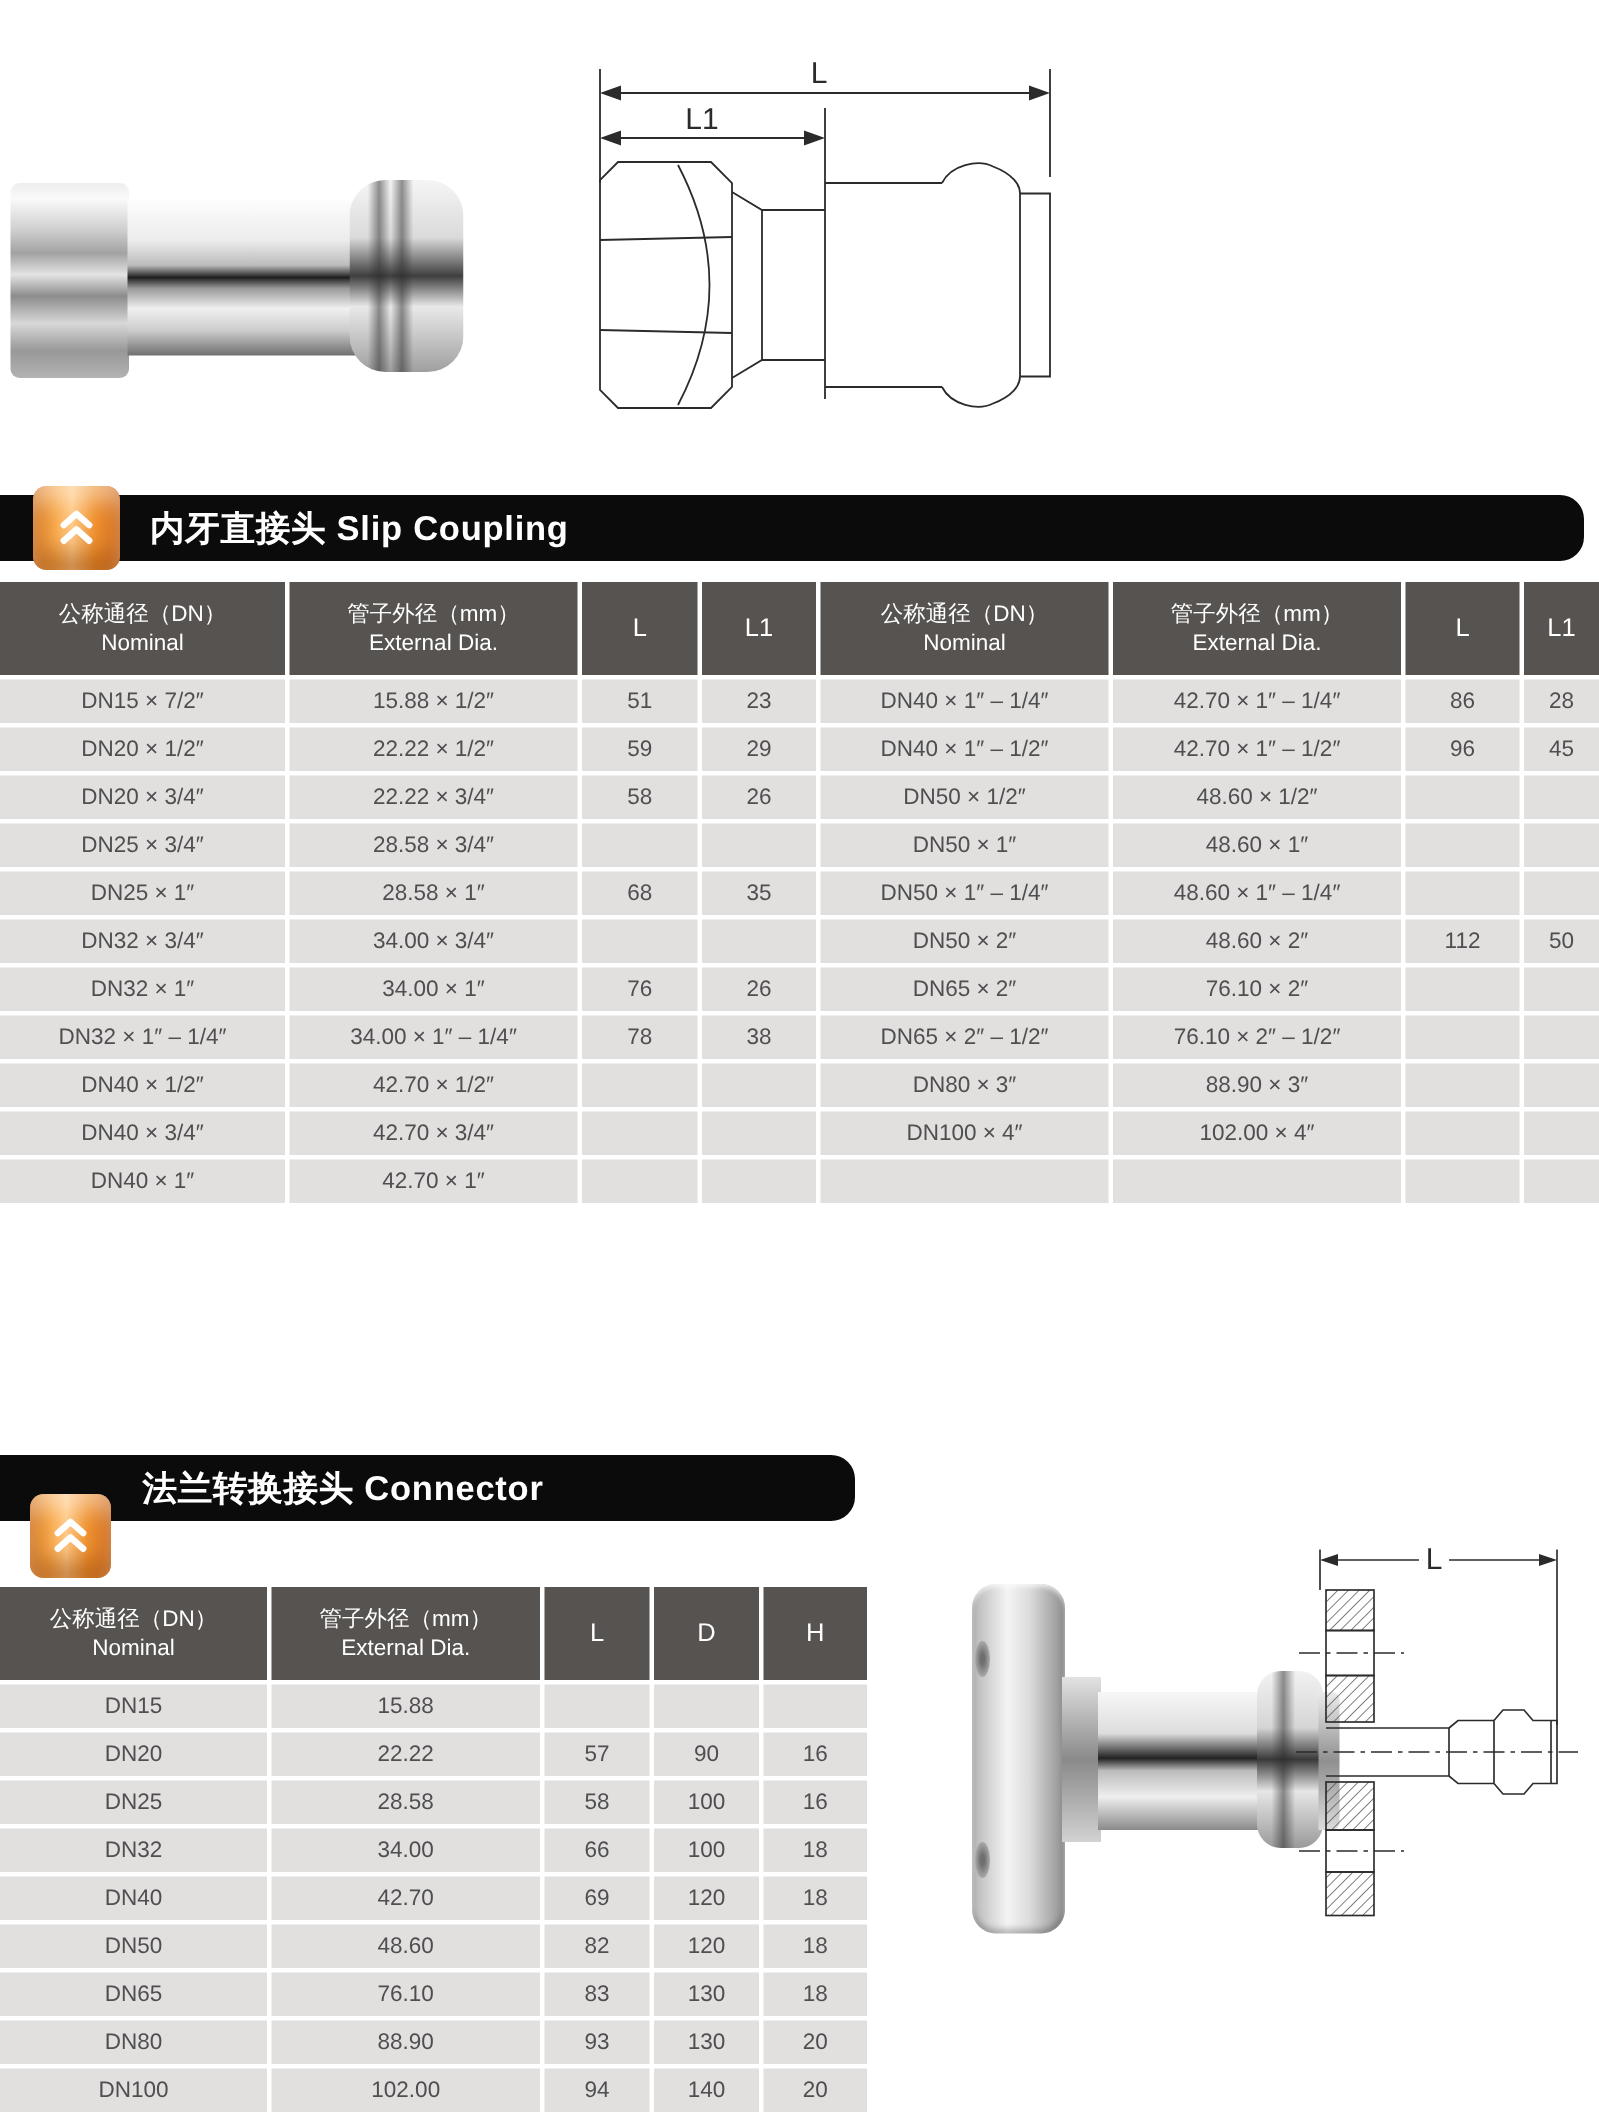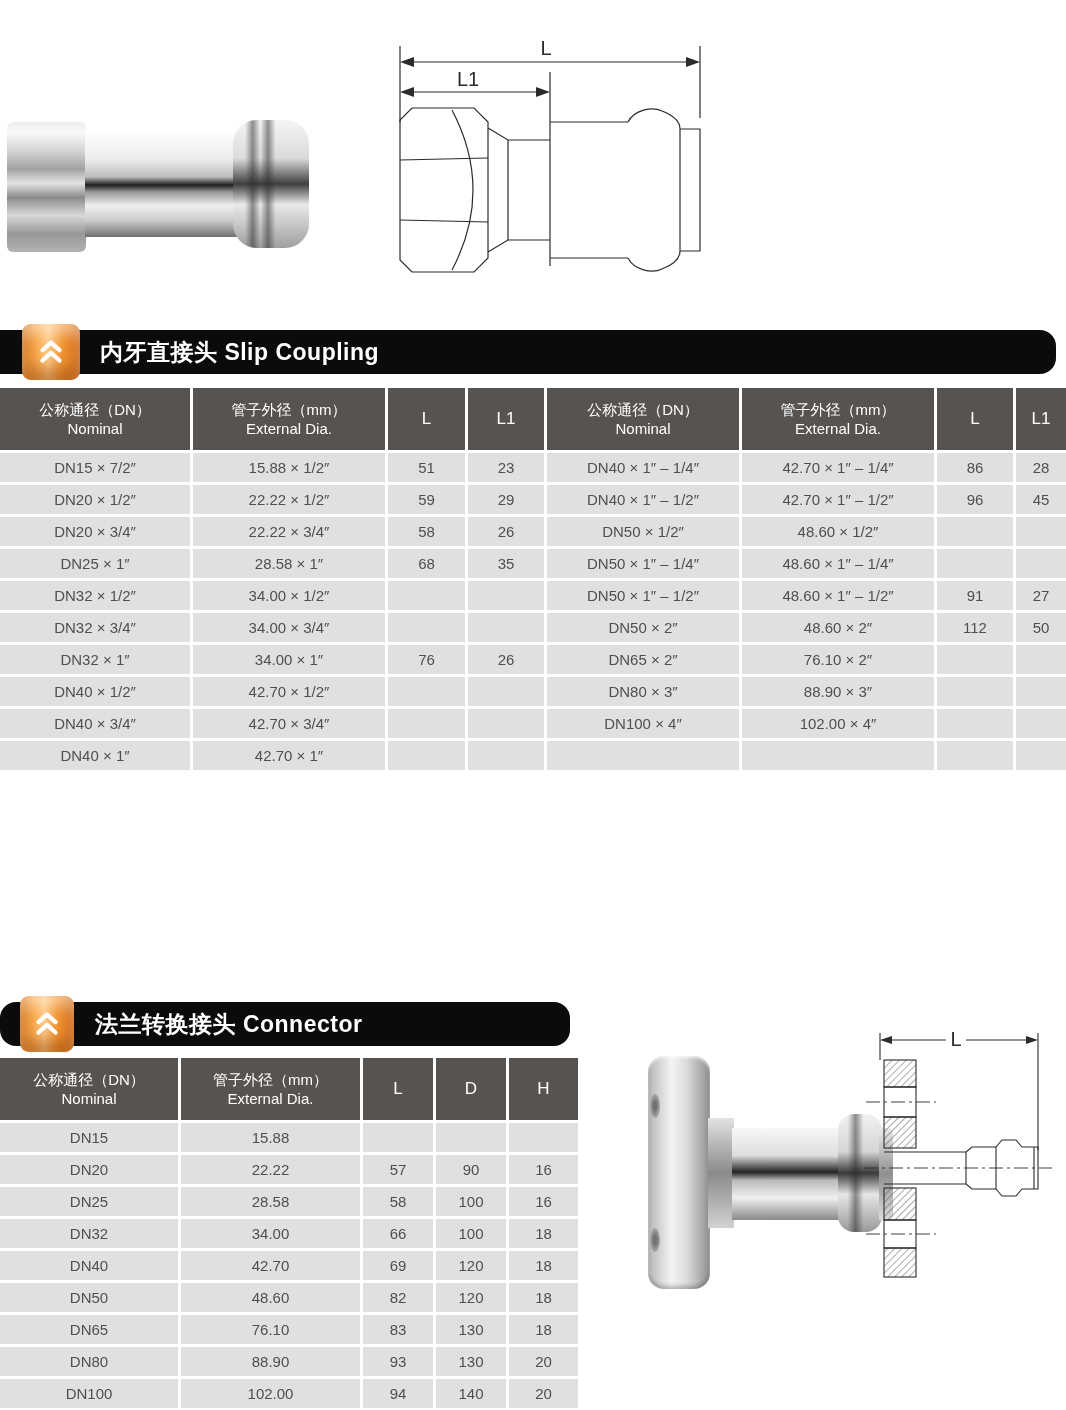--- a/index.html
+++ b/index.html
@@ -148,60 +148,70 @@
           <div class="td">DN20 × 3/4″</div>
           <div class="td">22.22 × 3/4″</div>
           <div class="td">58</div>
           <div class="td">26</div>
           <div class="td">DN50 × 1/2″</div>
           <div class="td">48.60 × 1/2″</div>
           <div class="td"></div>
           <div class="td"></div>
         </div>
         <div class="trow">
+          <div class="td">DN25 × 3/4″</div>
+          <div class="td">28.58 × 3/4″</div>
+          <div class="td"></div>
+          <div class="td"></div>
+          <div class="td">DN50 × 1″</div>
+          <div class="td">48.60 × 1″</div>
+          <div class="td"></div>
+          <div class="td"></div>
+        </div>
+        <div class="trow">
           <div class="td">DN25 × 1″</div>
           <div class="td">28.58 × 1″</div>
           <div class="td">68</div>
           <div class="td">35</div>
           <div class="td">DN50 × 1″ – 1/4″</div>
           <div class="td">48.60 × 1″ – 1/4″</div>
           <div class="td"></div>
           <div class="td"></div>
         </div>
         <div class="trow">
-          <div class="td">DN32 × 1/2″</div>
-          <div class="td">34.00 × 1/2″</div>
-          <div class="td"></div>
-          <div class="td"></div>
-          <div class="td">DN50 × 1″ – 1/2″</div>
-          <div class="td">48.60 × 1″ – 1/2″</div>
-          <div class="td">91</div>
-          <div class="td">27</div>
-        </div>
-        <div class="trow">
           <div class="td">DN32 × 3/4″</div>
           <div class="td">34.00 × 3/4″</div>
           <div class="td"></div>
           <div class="td"></div>
           <div class="td">DN50 × 2″</div>
           <div class="td">48.60 × 2″</div>
           <div class="td">112</div>
           <div class="td">50</div>
         </div>
         <div class="trow">
           <div class="td">DN32 × 1″</div>
           <div class="td">34.00 × 1″</div>
           <div class="td">76</div>
           <div class="td">26</div>
           <div class="td">DN65 × 2″</div>
           <div class="td">76.10 × 2″</div>
           <div class="td"></div>
           <div class="td"></div>
         </div>
         <div class="trow">
+          <div class="td">DN32 × 1″ – 1/4″</div>
+          <div class="td">34.00 × 1″ – 1/4″</div>
+          <div class="td">78</div>
+          <div class="td">38</div>
+          <div class="td">DN65 × 2″ – 1/2″</div>
+          <div class="td">76.10 × 2″ – 1/2″</div>
+          <div class="td"></div>
+          <div class="td"></div>
+        </div>
+        <div class="trow">
           <div class="td">DN40 × 1/2″</div>
           <div class="td">42.70 × 1/2″</div>
           <div class="td"></div>
           <div class="td"></div>
           <div class="td">DN80 × 3″</div>
           <div class="td">88.90 × 3″</div>
           <div class="td"></div>
           <div class="td"></div>
         </div>
         <div class="trow">
@@ -220,21 +230,21 @@
           <div class="td"></div>
           <div class="td"></div>
           <div class="td"></div>
           <div class="td"></div>
           <div class="td"></div>
           <div class="td"></div>
         </div>
       </div>
   </div>
 
-  <div class="bar" style="left:0;top:1002px;width:570px;border-radius:16px;">
+  <div class="bar" style="left:0;top:970px;width:570px;">
     <span class="bar-title" style="padding-left:95px;">法兰转换接头 Connector</span>
   </div>
   <div class="badge" style="left:20px;top:996px;width:54px;">
     <svg viewBox="0 0 36 36" fill="none" stroke="#ffffff" stroke-width="4.5" stroke-linecap="round" stroke-linejoin="round">
       <path d="M9 16 L18 8 L27 16"></path>
         <path d="M9 27 L18 19 L27 27"></path>
     </svg>
   </div>
 
   <div class="t2" style="position:absolute;left:0;top:1058px;width:578px;">

